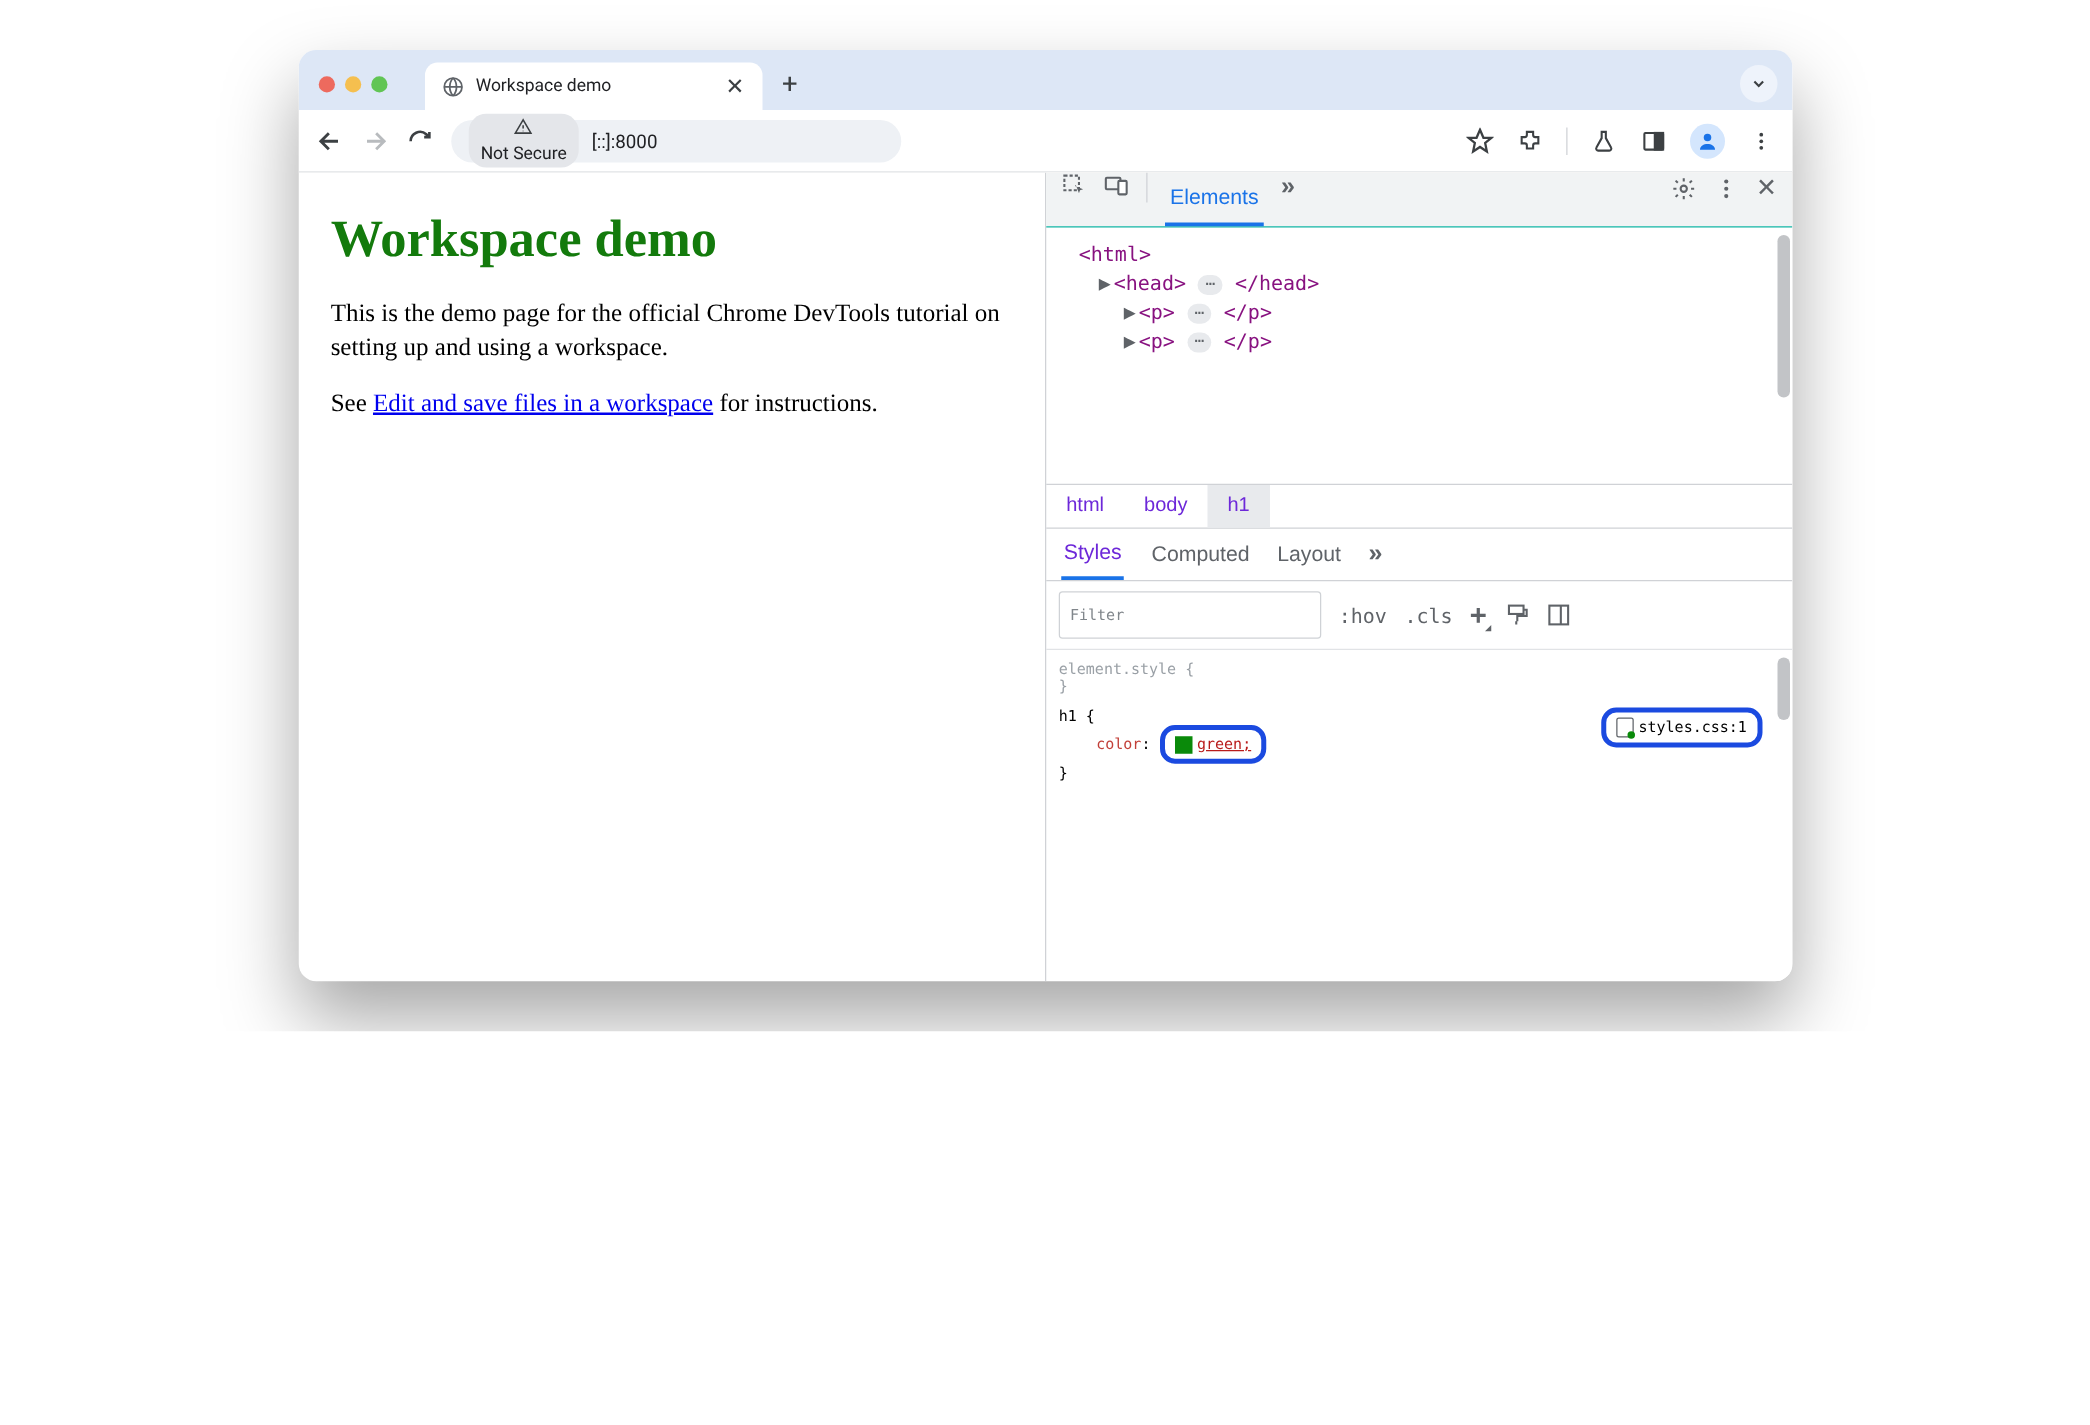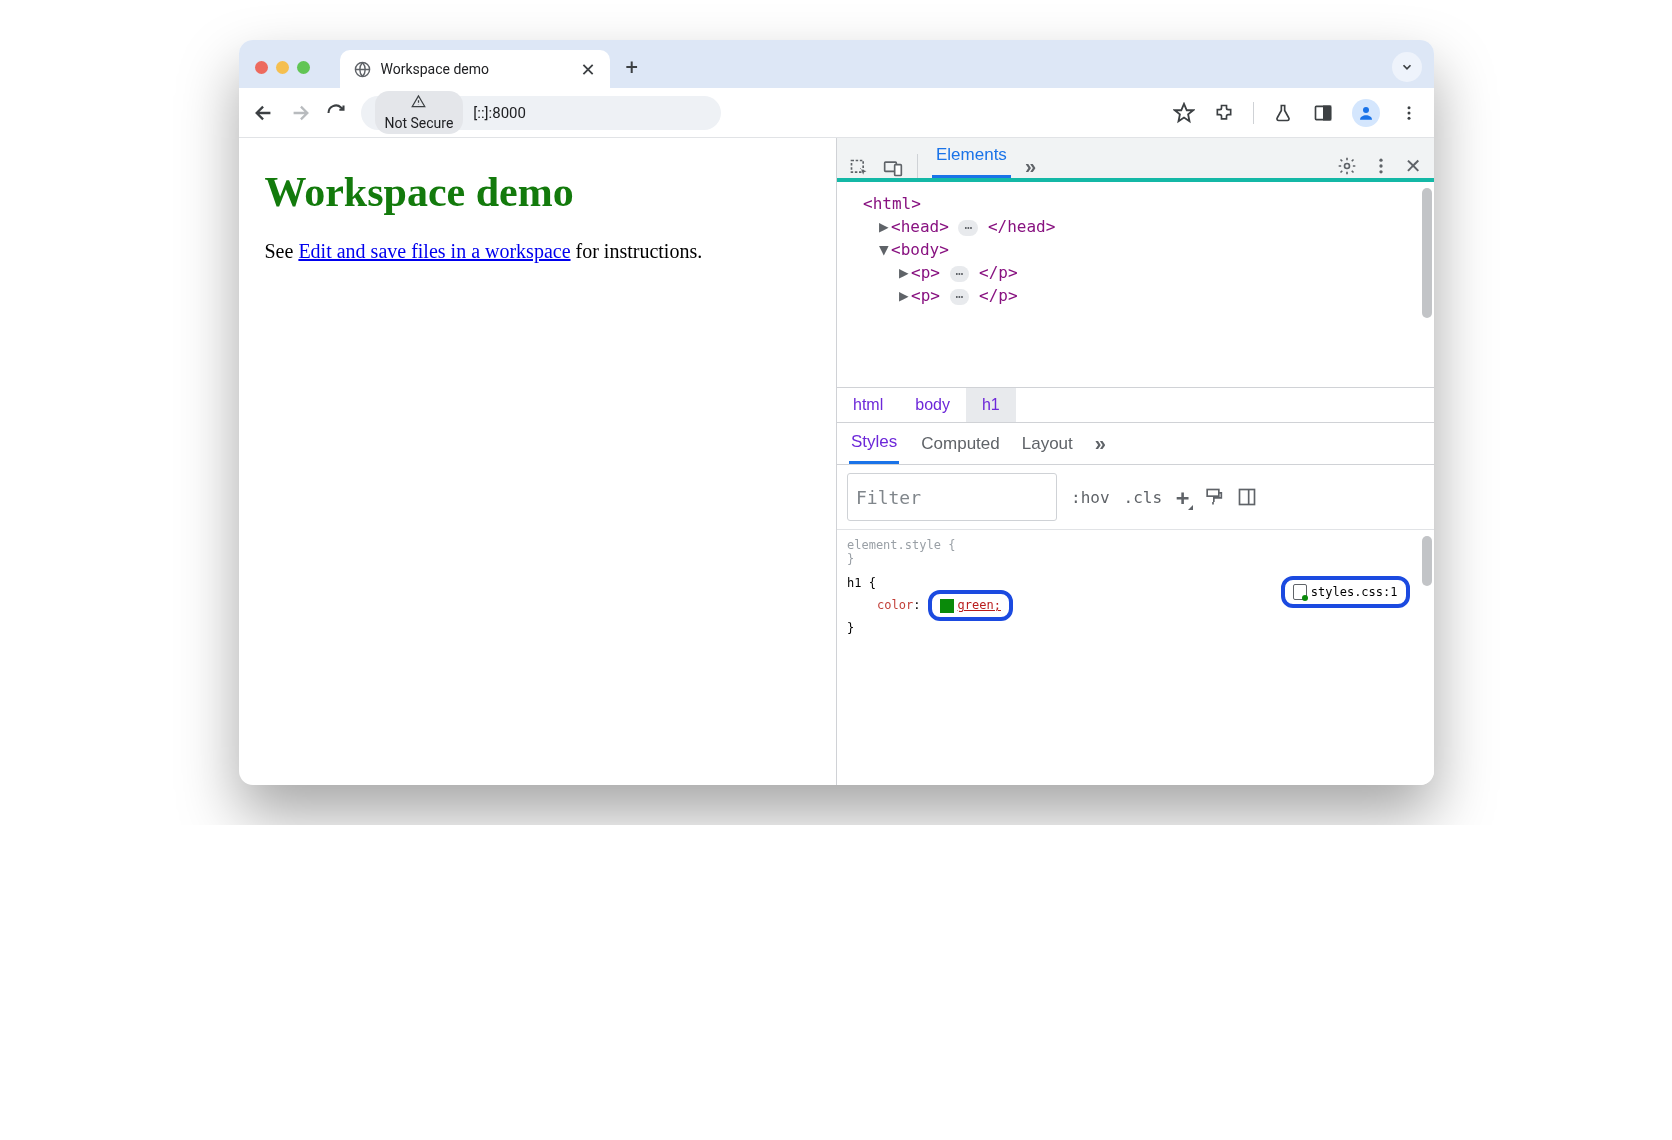--- a/index.html
+++ b/index.html
@@ -68,22 +68,22 @@
   .page h1 { color:#137a0c; font-size:42px; font-weight:bold; margin-bottom:22px; font-family:"Times New Roman",serif;}
   .page p { margin-bottom:18px; line-height:1.35; }
   .page a { color:#0000ee; text-decoration:underline; }
   
   .devtools {
     flex:1; display:flex; flex-direction:column; border-left:1px solid #d0d2d6;
     font-family: -apple-system, sans-serif; font-size:15px;
     background:#fff;
   }
   .dt-top {
-    height:44px; background:#f1f3f4; display:flex; align-items:flex-end; padding:0 12px; gap:14px;
-    border-bottom:4px solid #14b8a6;
+    height:44px; background:#f1f3f4; display:flex; align-items:flex-start; padding:0 12px; gap:14px;
+    border-bottom:1px solid #14b8a6;
     color:#5f6368;
   }
   .dt-tab-active{ color:#1a73e8; font-size:17px; border-bottom:3px solid #1a73e8; padding:10px 4px;}
   .dt-top-right{margin-left:auto; display:flex; align-items:center; gap:14px;}
   .dt-icon{width:20px; height:20px; cursor:pointer;}
   .dt-more-tabs{font-size:20px; font-weight:bold; color:#5f6368;}
   
   .dom-tree {
     flex:0 0 205px; overflow:auto; padding:10px 6px;
     font-family: Menlo, Monaco, monospace; font-size:16px;
@@ -101,21 +101,21 @@
   .dom-scroll{ position:absolute; right:2px; top:6px; width:10px; height:130px; background:#c2c4c7; border-radius:5px;}
   
   .breadcrumb { display:flex; border-top:1px solid #d0d2d6; border-bottom:1px solid #d0d2d6;}
   .bc-item{ padding:8px 16px; color:#6d28d9; font-size:16px; cursor:pointer;}
   .bc-item.active{ background:#e8eaed;}
   
   .styles-tabs{ display:flex; align-items:center; padding:0 12px; gap:22px; height:42px; border-bottom:1px solid #d0d2d6; color:#5f6368; font-size:17px;}
   .styles-tabs .active{ color:#6d28d9; border-bottom:3px solid #1a73e8; padding:9px 2px;}
   
   .filter-row{ display:flex; align-items:center; padding:8px 10px; gap:14px; border-bottom:1px solid #e1e3e6; font-family:Menlo,monospace; font-size:16px; color:#5f6368;}
-  .filter-input{ width:210px; height:48px; border:1px solid #cfd2d6; border-radius:3px; padding:0 8px; font-size:18px; font-family:inherit; color:#202124;}
+  .filter-input{ width:210px; height:38px; border:1px solid #cfd2d6; border-radius:3px; padding:0 8px; font-size:12px; font-family:inherit; color:#202124;}
   .filter-input::placeholder{color:#80868b;}
   .plus-corner{position:relative; font-size:22px; font-weight:bold;}
   .plus-corner::after{content:""; position:absolute; right:-4px; bottom:0; border-left:5px solid transparent; border-bottom:5px solid #5f6368;}
   
   .styles-pane{ flex:1; font-family:Menlo,Monaco,monospace; font-size:12px; padding:8px 10px; position:relative; overflow:auto;}
   .rule-block{ margin-bottom:10px;}
   .elstyle{color:#9aa0a6;}
   .sel{ color:#000;}
   .prop{ color:#c23f38;}
   .val{ color:#b91c1c;text-decoration:underline;}
@@ -216,20 +216,21 @@
             <circle cx="12" cy="19" r="2"></circle>
           </svg>
       </div>
     </div>
   </div>
 
   <div class="content">
 
     <div class="page">
       <h1>Workspace demo</h1>
+      <p>This is the demo page for the official Chrome DevTools tutorial on setting up and using a workspace.</p>
       <p>
         <span>See </span><a href="#">Edit and save files in a workspace</a><span> for instructions.</span>
       </p>
     </div>
 
     <div class="devtools">
 
       <div class="dt-top">
         <svg class="dt-icon" viewBox="0 0 24 24" fill="none" stroke="#5f6368" stroke-width="2" stroke-dasharray="3 2">
             <rect x="3" y="3" width="14" height="14"></rect>
@@ -255,23 +256,20 @@
           <span style="font-size:20px;color:#5f6368;cursor:pointer">✕</span>
         </div>
       </div>
 
       <div class="dom-tree">
         <div class="dom-scroll"></div>
         <div class="dom-line"><span class="tag">&lt;html&gt;</span></div>
         <div class="dom-line" style="padding-left:36px">
           <span class="arrow">▶</span><span class="tag">&lt;head&gt;</span> <span class="ellipsis-bubble">⋯</span> <span class="tag">&lt;/head&gt;</span>
         </div>
-        <div class="dom-line" style="padding-left:36px">
-          <span class="arrow">▼</span><span class="tag">&lt;body&gt;</span>
-        </div>
         <div class="dom-line" style="padding-left:56px">
           <span class="arrow">▶</span><span class="tag">&lt;p&gt;</span> <span class="ellipsis-bubble">⋯</span> <span class="tag">&lt;/p&gt;</span>
         </div>
         <div class="dom-line" style="padding-left:56px">
           <span class="arrow">▶</span><span class="tag">&lt;p&gt;</span> <span class="ellipsis-bubble">⋯</span> <span class="tag">&lt;/p&gt;</span>
         </div>
       </div>
 
       <div class="breadcrumb">
         <div class="bc-item">html</div>

